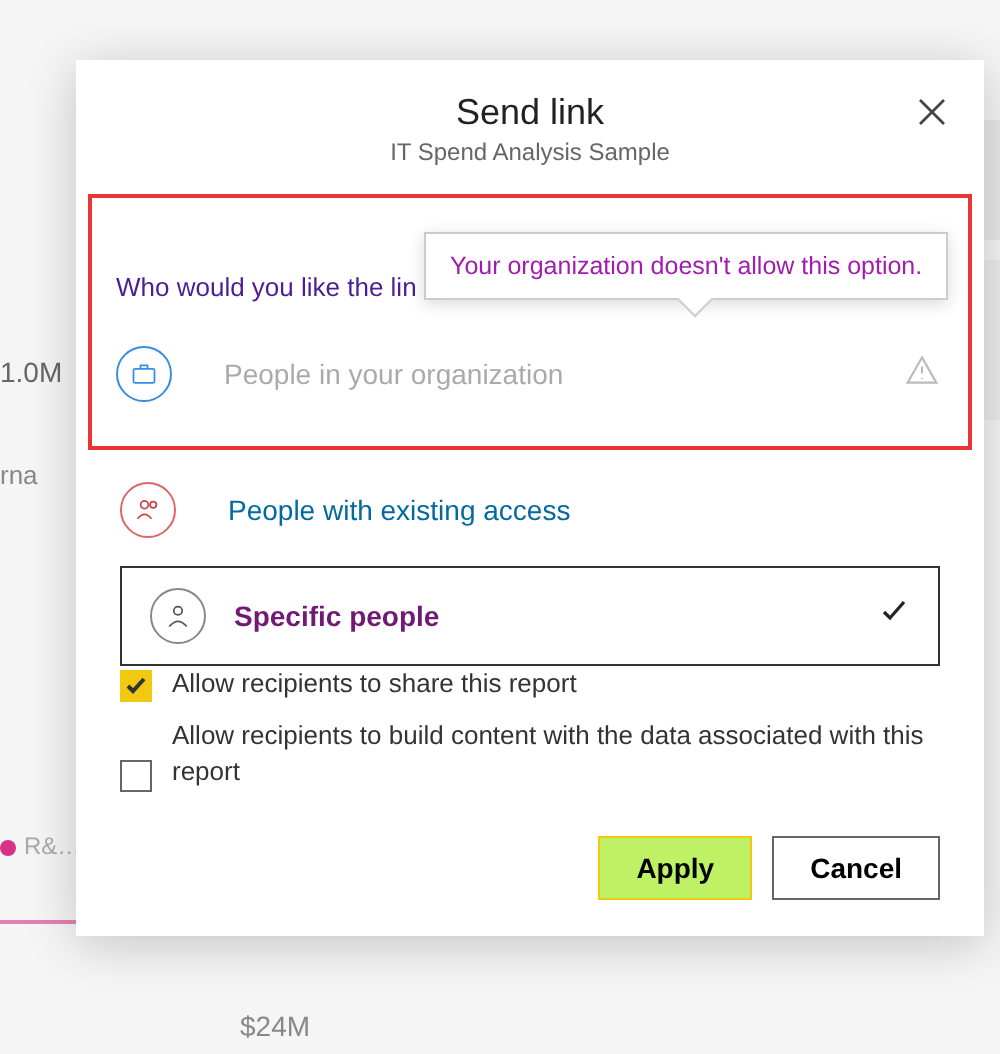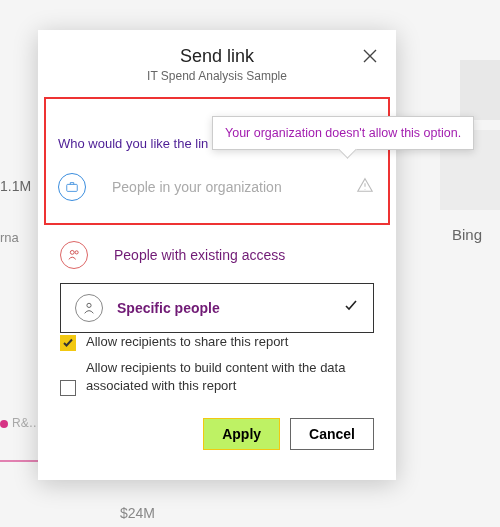--- a/index.html
+++ b/index.html
@@ -17,43 +17,43 @@
     .bg-rd { left: 0; top: 416px; font-size: 12px; color: #aaa; }
     .bg-rd::before { content:""; display:inline-block; width:8px; height:8px; background:#d63384; border-radius:50%; margin-right:4px; vertical-align:middle;}
     .bg-24m { left: 120px; bottom: 6px; font-size: 14px; color: #888; }
     .bg-block { position:absolute; right:0; top:60px; width:40px; height:60px; background:#e8e8e8; }
     .bg-block2 { position:absolute; right:0; top:130px; width:60px; height:80px; background:#ececec; }
     .bg-line { position:absolute; left:0; top:460px; width:80px; height:2px; background:#d63384; opacity:.6;}
     
     .dialog {
       position: absolute;
       left: 38px; top: 30px;
-      width: 358px;
+      width: 454px;
       background: #fff;
       box-shadow: 0 4px 24px rgba(0,0,0,.2);
-      padding-bottom: 30px;
+      padding-bottom: 18px;
     }
     .dialog-header { position: relative; text-align: center; padding: 16px 40px 10px; }
     .dialog-title { font-size: 18px; color: #222; }
     .dialog-subtitle { font-size: 12px; color: #666; margin-top: 2px; }
     .close-btn { position: absolute; right: 14px; top: 18px; width: 24px; height: 24px; cursor: pointer; }
     .close-btn svg { width: 16px; height: 16px; stroke: #444; stroke-width: 1.4; }
     
     .red-box { border: 2px solid #e33; margin: 4px 6px 0; padding: 10px 12px 14px; }
     .prompt { font-size: 13px; color: #4c1d95; margin-bottom: 14px; margin-top: 27px; }
     
     .opt-row { display: flex; align-items: center; gap: 26px; padding: 8px 0; }
     .opt-icon { width: 28px; height: 28px; border-radius: 50%; display: flex; align-items: center; justify-content: center; flex-shrink: 0; }
     .opt-icon.blue { border: 1.5px solid #3a8dde; }
     .opt-icon.blue svg { stroke: #3a8dde; fill: none; }
     .opt-icon.red { border: 1.5px solid #d66; }
     .opt-icon.red svg { stroke: #c44; fill: none; }
     .opt-icon.grey { border: 1.5px solid #888; }
     .opt-icon.grey svg { stroke: #555; fill: none; }
-    .opt-label { font-size: 14px; color: #701a75; flex: 1; }
+    .opt-label { font-size: 14px; color: #0369a1; flex: 1; }
     .opt-label.disabled { color: #aaa; }
     .opt-label.bold { font-weight: 600; color: #701a75; }
     .warning-icon { margin-left: auto; width: 20px; }
     .warning-icon svg { stroke: #bbb; fill: none; stroke-width: 1.2; }
     
     .body-pad { padding: 8px 22px 0; }
     
     .selected-box {
       border: 1px solid #333;
       padding: 10px 14px;
@@ -87,21 +87,21 @@
     .tooltip::after {
       content: ""; position: absolute; bottom: -7px; left: 128px;
       width: 12px; height: 12px; background: #fff;
       border-right: 1px solid #ccc; border-bottom: 1px solid #ccc;
       transform: rotate(45deg);
     }
   </style>
 </head>
 <body>
 
-<span class="bg-stub bg-16m">1.1M</span>
+<span class="bg-stub bg-16m">1.0M</span>
 <span class="bg-stub bg-rna">rna</span>
 <span class="bg-stub bg-bing">Bing</span>
 <span class="bg-stub bg-rd">R&amp;…</span>
 <span class="bg-stub bg-24m">$24M</span>
 <div class="bg-block"></div>
 <div class="bg-block2"></div>
 <div class="bg-line"></div>
 
 <div class="dialog">
   <div class="dialog-header">

